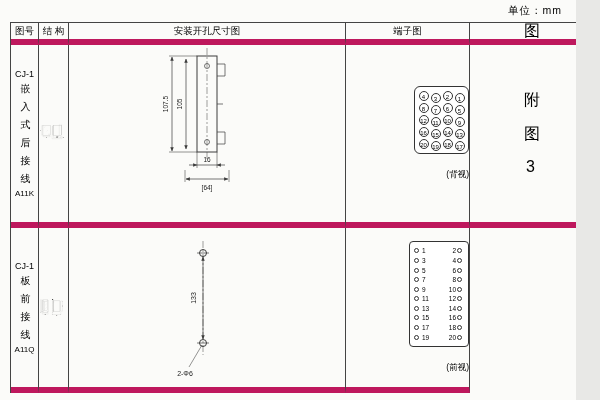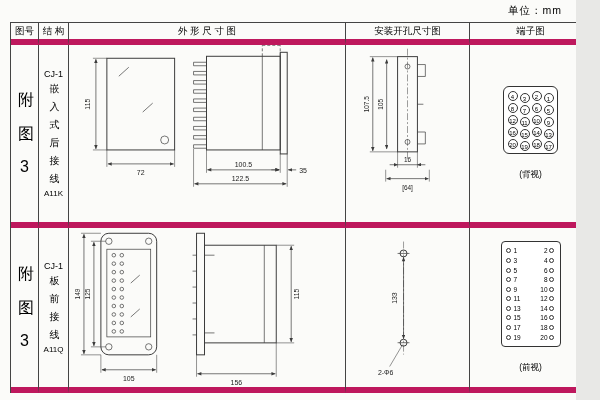--- a/index.html
+++ b/index.html
@@ -20,21 +20,21 @@
   .code{font-size:8px;white-space:nowrap;}
   svg{display:block;}
   .ln{fill:none;stroke:#3c3c3c;stroke-width:1;}
   .th{fill:none;stroke:#3c3c3c;stroke-width:.7;}
   .dim{fill:none;stroke:#3c3c3c;stroke-width:.7;}
   .ext{fill:none;stroke:#3c3c3c;stroke-width:.55;}
   .dash{stroke-dasharray:3 2;}
   .cl{fill:none;stroke:#3c3c3c;stroke-width:.5;stroke-dasharray:7 2 2 2;}
   .dt{font-size:7px;fill:#222;font-family:"Liberation Sans",sans-serif;}
   .dts{font-size:6.5px;fill:#222;font-family:"Liberation Sans",sans-serif;}
-  .termcell{flex-direction:column;gap:15px;}
+  .termcell{flex-direction:column;gap:15px;align-items:flex-end;}
   .tbox1{border:1px solid #333;border-radius:6px;padding:4px 3px;background:#fff;}
   .tgrid{display:grid;grid-template-columns:repeat(4,11px);gap:2px 1px;justify-items:center;}
   .tc{width:10px;height:10px;border:1px solid #333;border-radius:50%;font-size:6px;
       line-height:10px;text-align:center;display:block;box-sizing:border-box;}
   .tc:nth-child(4n+2),.tc:nth-child(4n){position:relative;top:2px;}
   .tview{font-size:8.5px;}
   .tbox2{border:1px solid #333;border-radius:4px;padding:4px 4px;background:#fff;width:50px;}
   .trow{display:grid;grid-template-columns:7px 1fr 1fr 7px;align-items:center;height:9.6px;}
   .sc{width:5px;height:5px;border:1px solid #333;border-radius:50%;display:block;box-sizing:border-box;}
   .tn{font-size:6.5px;line-height:9px;}
@@ -45,21 +45,20 @@
 <body>
 
 <div class="page">
 
   <div class="unit">单位：mm</div>
 
   <div class="tbl">
 
     <div class="cell head">图号</div>
     <div class="cell head">结 构</div>
-    <div class="cell head">外 形 尺 寸 图</div>
     <div class="cell head">安装开孔尺寸图</div>
     <div class="cell head">端子图</div>
 
     <div class="cell">
       <div class="figwrap">附图3</div>
     </div>
 
     <div class="cell structcell">
       <span class="model">CJ-1</span>
       <div class="vchars">嵌入式后接线</div>

